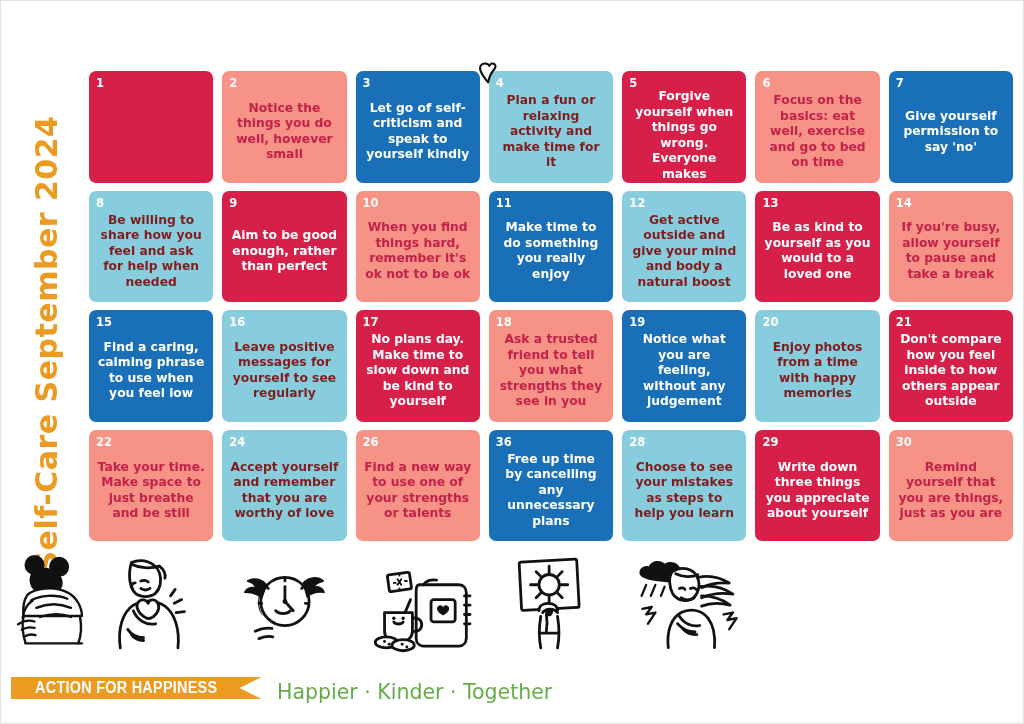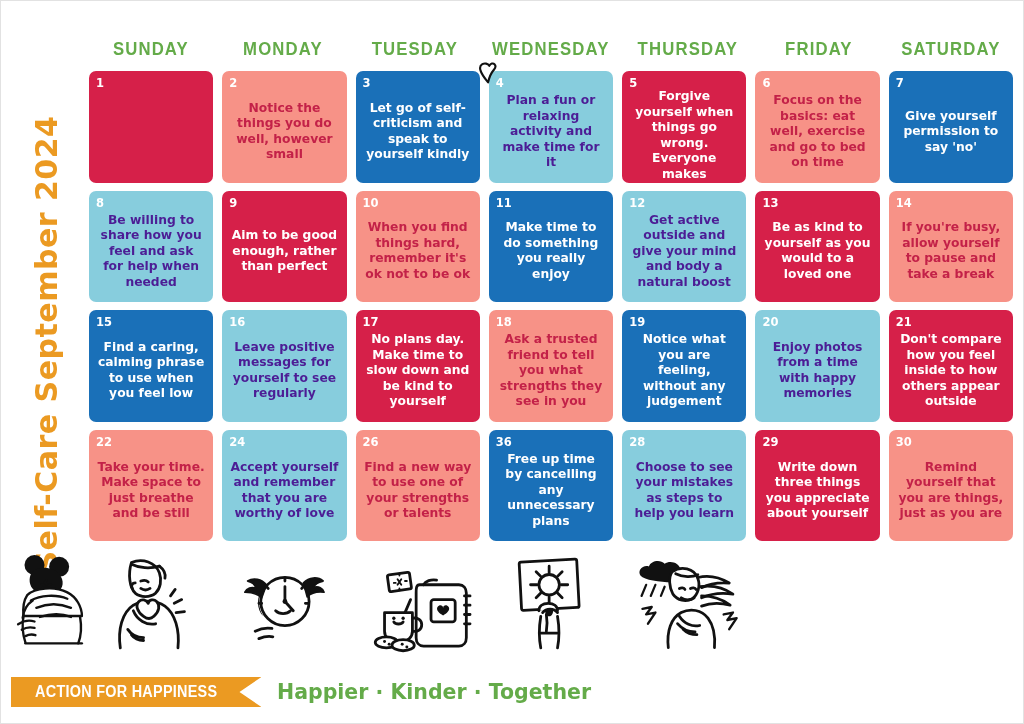--- a/index.html
+++ b/index.html
@@ -115,21 +115,21 @@
 
   .c-salmon  { background: #f79287; }
   .c-salmon  .daynum { color: #ffffff; }
   .c-salmon  .celltext { color: #c32148; }
 
   .c-blue    { background: #1a70b8; }
   .c-blue    .daynum, .c-blue .celltext { color: #ffffff; }
 
   .c-ltblue  { background: #87cddd; }
   .c-ltblue  .daynum { color: #ffffff; }
-  .c-ltblue  .celltext { color: #4c1d95; }
+  .c-ltblue  .celltext { color: #7f1d1d; }
 
   
   #heart-doodle {
     position: absolute;
     left: 477px;
     top: 60px;
     width: 22px;
     height: 24px;
     pointer-events: none;
   }
@@ -154,21 +154,21 @@
     position: absolute;
     left: 10px;
     bottom: 16px;
     width: 1004px;
     height: 30px;
   }
   #brand-flag {
     position: absolute;
     left: 0;
     top: 0;
-    height: 30px;
+    height: 22px;
     padding: 0 34px 0 14px;
     background: #eb9a22;
     display: flex;
     align-items: center;
     clip-path: polygon(0 0, 100% 0, calc(100% - 22px) 50%, 100% 100%, 0 100%);
   }
   #brand-text {
     font-family: "Liberation Sans Narrow", "Liberation Sans", sans-serif;
     font-weight: bold;
     font-size: 16px;
@@ -177,44 +177,35 @@
     transform: scaleX(0.9);
     white-space: nowrap;
   }
   #tagline {
     position: absolute;
     left: 266px;
     top: 0;
     height: 30px;
     line-height: 30px;
     font-family: "DejaVu Sans", sans-serif;
-    font-weight: bold;
+    font-weight: normal;
     font-size: 20.5px;
     color: #64ab49;
     white-space: nowrap;
   }
 </style>
 </head>
 <body>
 
 <div id="poster">
 
   <div id="title-block">
     <div id="poster-title">Self-Care September 2024</div>
   </div>
 
-  <div id="weekday-row">
-      <div class="weekday">SUNDAY</div>
-      <div class="weekday">MONDAY</div>
-      <div class="weekday">TUESDAY</div>
-      <div class="weekday">WEDNESDAY</div>
-      <div class="weekday">THURSDAY</div>
-      <div class="weekday">FRIDAY</div>
-      <div class="weekday">SATURDAY</div>
-    </div>
 
   <div id="grid">
       <div class="cell c-crimson">
         <div class="daynum">1</div>
       </div>
       <div class="cell c-salmon">
         <div class="daynum">2</div>
         <div class="celltext">Notice the things you do well, however small</div>
       </div>
       <div class="cell c-blue">

